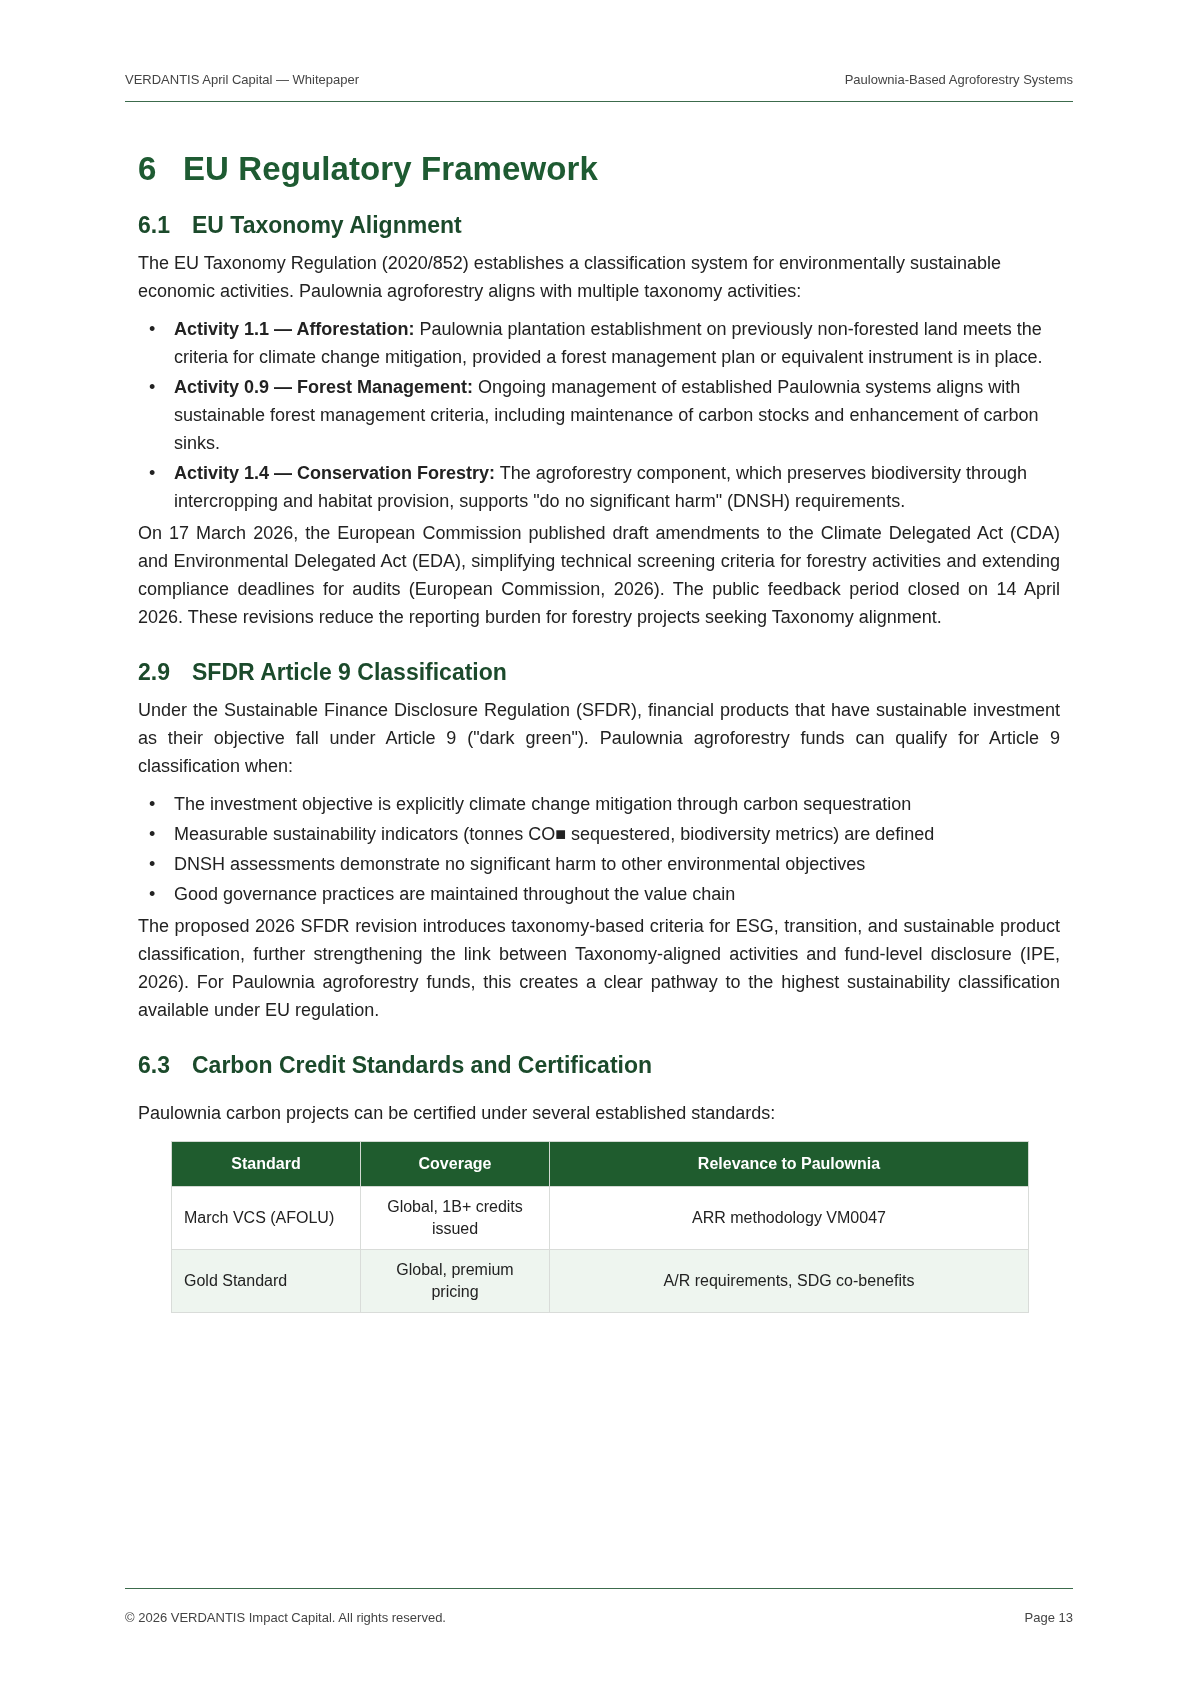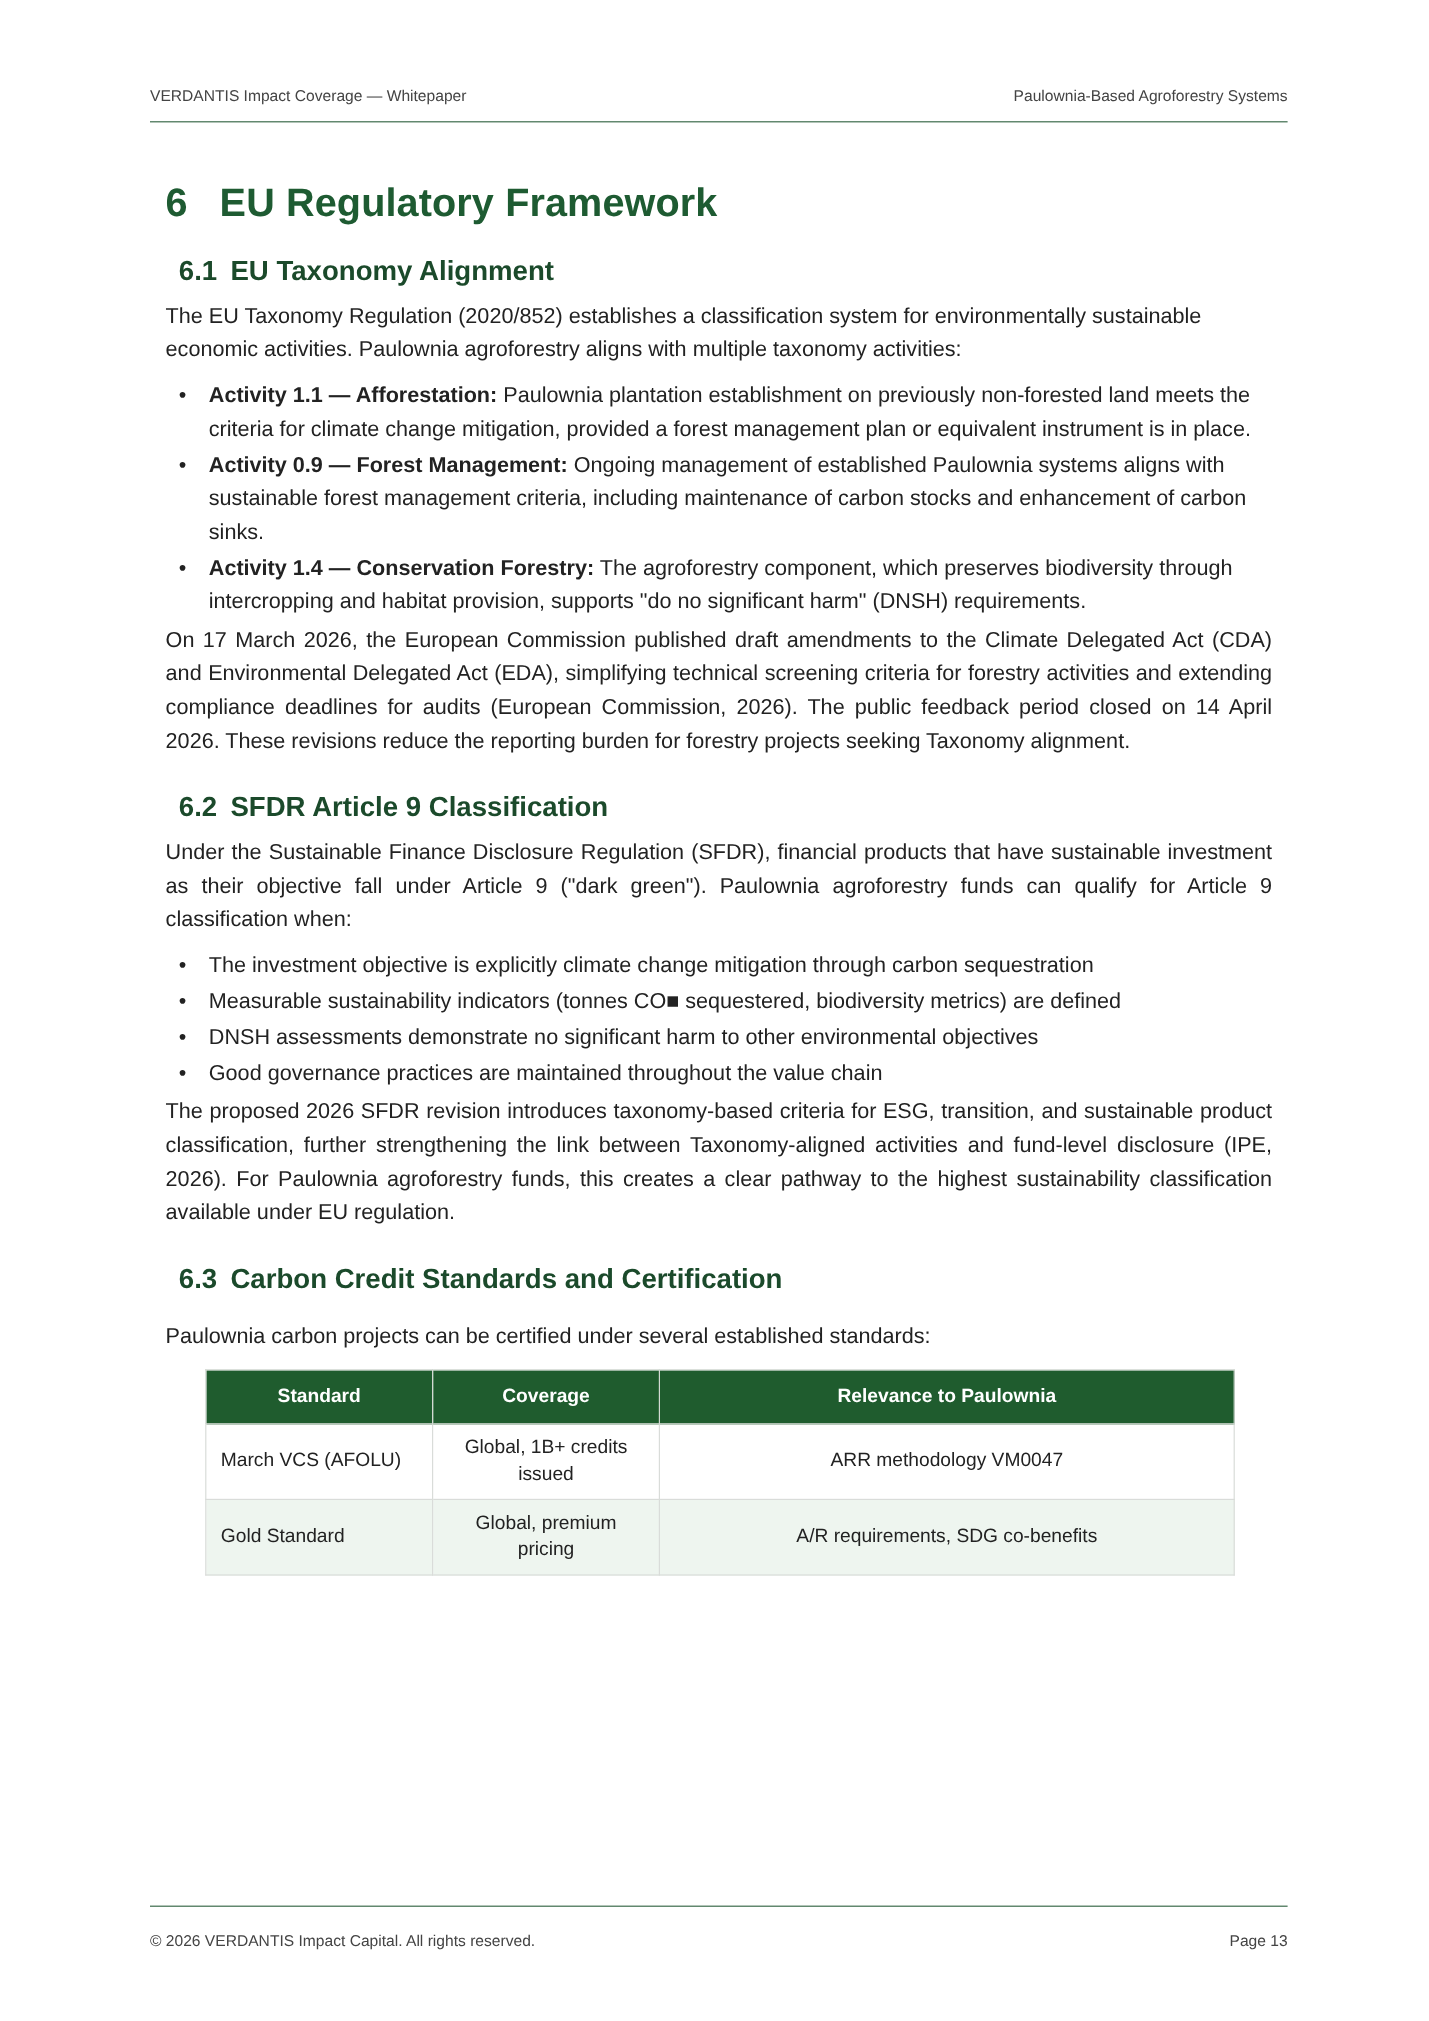--- a/index.html
+++ b/index.html
@@ -3,57 +3,57 @@
 <meta charset="utf-8">
 <style>
   html, body { margin: 0; padding: 0; background: #ffffff; }
   body { width: 1191px; height: 1684px; position: relative; font-family: "Liberation Sans", sans-serif; color: #222; }
   .page-header { position: absolute; left: 125px; right: 118px; top: 72px; font-size: 13px; color: #444; display: flex; justify-content: space-between; }
   .header-rule { position: absolute; left: 125px; right: 118px; top: 101px; height: 0; border-top: 1.5px solid #3c6b4c; }
   .content { position: absolute; left: 138px; width: 922px; top: 150px; }
   h1 { margin: 0; font-size: 33px; font-weight: bold; color: #1e5b32; letter-spacing: 0.1px; }
   h1 .num { display: inline-block; width: 45px; }
   h2 { margin: 0; font-size: 23px; font-weight: bold; color: #1b4a2b; }
-  h2 .num { display: inline-block; width: 54px; text-align: center; }
+  h2 .num { display: inline-block; width: 54px; }
   p { margin: 0; font-size: 18px; line-height: 28px; color: #222; }
   p.just { text-align: justify; }
   ul { margin: 0; padding: 0; list-style: none; }
   li { position: relative; padding-left: 36px; font-size: 18px; line-height: 28px; color: #222; }
   li .bullet { position: absolute; left: 11px; top: 0; }
   li b { font-weight: bold; }
   table { border-collapse: collapse; font-size: 16px; color: #222; padding-left: 20px; }
   th { background: #1f5c2e; color: #fff; font-weight: bold; height: 42px; text-align: center; border: 1px solid #d3d9d3; }
   td { border: 1px solid #d9dcd9; height: 62px; text-align: center; line-height: 22px; padding: 0 12px; }
   td.left { text-align: left; }
   tr.alt td { background: #eef5ef; }
   .footer-rule { position: absolute; left: 125px; right: 118px; top: 1588px; border-top: 1.5px solid #3c6b4c; }
   .page-footer { position: absolute; left: 125px; right: 118px; top: 1610px; font-size: 13px; color: #444; display: flex; justify-content: space-between; }
 </style>
 </head>
 <body>
 
 <div class="page-header">
-  <span>VERDANTIS Impact Coverage — Whitepaper</span>
+  <span>VERDANTIS April Capital — Whitepaper</span>
   <span>Paulownia-Based Agroforestry Systems</span>
 </div>
 <div class="header-rule"></div>
 
 <div class="content">
   <h1><span class="num">6</span><span>EU Regulatory Framework</span></h1>
 
   <h2 style="margin-top:24px"><span class="num">6.1</span><span>EU Taxonomy Alignment</span></h2>
   <p style="margin-top:10px">The EU Taxonomy Regulation (2020/852) establishes a classification system for environmentally sustainable economic activities. Paulownia agroforestry aligns with multiple taxonomy activities:</p>
   <ul style="margin-top:10px">
     <li><span class="bullet">•</span><b>Activity 1.1 — Afforestation:</b><span> Paulownia plantation establishment on previously non-forested land meets the criteria for climate change mitigation, provided a forest management plan or equivalent instrument is in place.</span></li>
     <li style="margin-top:2px"><span class="bullet">•</span><b>Activity 0.9 — Forest Management:</b><span> Ongoing management of established Paulownia systems aligns with sustainable forest management criteria, including maintenance of carbon stocks and enhancement of carbon sinks.</span></li>
     <li style="margin-top:2px"><span class="bullet">•</span><b>Activity 1.4 — Conservation Forestry:</b><span> The agroforestry component, which preserves biodiversity through intercropping and habitat provision, supports "do no significant harm" (DNSH) requirements.</span></li>
   </ul>
   <p class="just" style="margin-top:4px">On 17 March 2026, the European Commission published draft amendments to the Climate Delegated Act (CDA) and Environmental Delegated Act (EDA), simplifying technical screening criteria for forestry activities and extending compliance deadlines for audits (European Commission, 2026). The public feedback period closed on 14 April 2026. These revisions reduce the reporting burden for forestry projects seeking Taxonomy alignment.</p>
 
-  <h2 style="margin-top:28px"><span class="num">6.2</span><span>SFDR Article 9 Classification</span></h2>
+  <h2 style="margin-top:28px"><span class="num">2.9</span><span>SFDR Article 9 Classification</span></h2>
   <p class="just" style="margin-top:10px">Under the Sustainable Finance Disclosure Regulation (SFDR), financial products that have sustainable investment as their objective fall under Article 9 ("dark green"). Paulownia agroforestry funds can qualify for Article 9 classification when:</p>
   <ul style="margin-top:10px">
     <li><span class="bullet">•</span><span>The investment objective is explicitly climate change mitigation through carbon sequestration</span></li>
     <li style="margin-top:2px"><span class="bullet">•</span><span>Measurable sustainability indicators (tonnes CO■ sequestered, biodiversity metrics) are defined</span></li>
     <li style="margin-top:2px"><span class="bullet">•</span><span>DNSH assessments demonstrate no significant harm to other environmental objectives</span></li>
     <li style="margin-top:2px"><span class="bullet">•</span><span>Good governance practices are maintained throughout the value chain</span></li>
   </ul>
   <p class="just" style="margin-top:4px">The proposed 2026 SFDR revision introduces taxonomy-based criteria for ESG, transition, and sustainable product classification, further strengthening the link between Taxonomy-aligned activities and fund-level disclosure (IPE, 2026). For Paulownia agroforestry funds, this creates a clear pathway to the highest sustainability classification available under EU regulation.</p>
 
   <h2 style="margin-top:28px"><span class="num">6.3</span><span>Carbon Credit Standards and Certification</span></h2>

